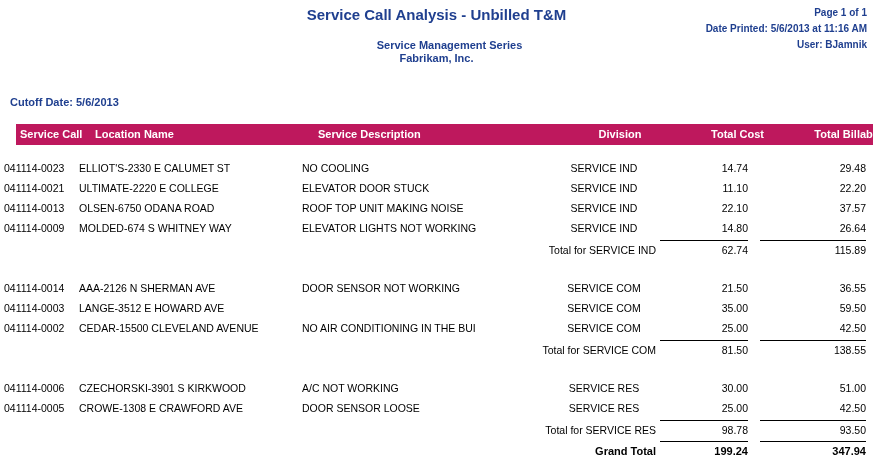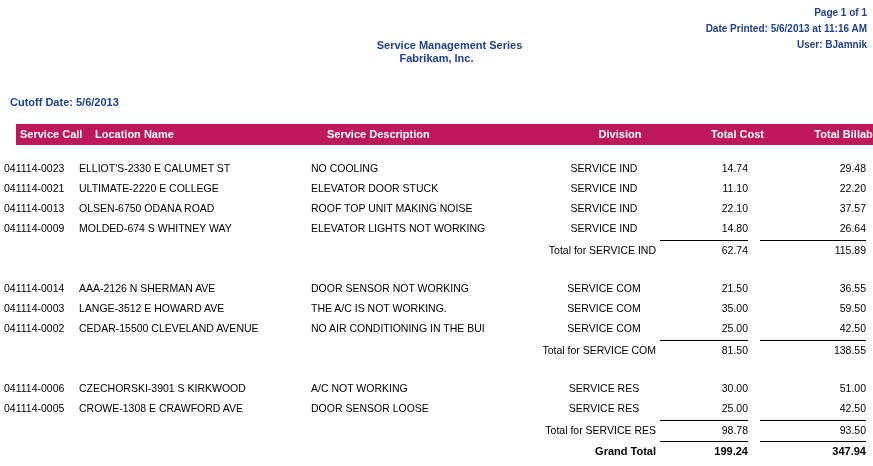--- a/index.html
+++ b/index.html
@@ -92,21 +92,21 @@
   }
   .colhdr span {
     position: absolute;
     top: 4px;
     white-space: nowrap;
   }
 
   
   .c-call   { left: 4px; }
   .c-loc    { left: 79px; }
-  .c-desc   { left: 311px; text-align: center; }
+  .c-desc   { left: 302px; text-align: center; }
   .c-div    { left: 556px; width: 96px; text-align: center; }
   .c-cost   { left: 660px; width: 88px; text-align: right; }
   .c-bill   { left: 760px; width: 106px; text-align: right; }
 
   
   .body {
     position: absolute;
     top: 145px;
     left: 0;
     width: 873px;
@@ -172,20 +172,21 @@
     font-weight: bold;
   }
   .grand .t-label { font-weight: bold; }
 </style>
 </head>
 <body>
 
 <div class="report">
 
   <div class="hdr">
+    <div class="report-title">Service Call Analysis - Unbilled T&amp;M</div>
     <div class="series-line">Service Management Series</div>
     <div class="company-line">Fabrikam, Inc.</div>
     <div class="hdr-right">
       <div>Page 1 of 1</div>
       <div>Date Printed: 5/6/2013 at 11:16 AM</div>
       <div>User: BJamnik</div>
     </div>
   </div>
 
   <div class="cutoff">Cutoff Date: 5/6/2013</div>
@@ -249,21 +250,20 @@
       <span class="c-call">041114-0014</span>
       <span class="c-loc">AAA-2126 N SHERMAN AVE</span>
       <span class="c-desc">DOOR SENSOR NOT WORKING</span>
       <span class="c-div">SERVICE COM</span>
       <span class="c-cost">21.50</span>
       <span class="c-bill">36.55</span>
     </div>
     <div class="row">
       <span class="c-call">041114-0003</span>
       <span class="c-loc">LANGE-3512 E HOWARD AVE</span>
-      <span class="c-desc">THE A/C IS NOT WORKING.</span>
       <span class="c-div">SERVICE COM</span>
       <span class="c-cost">35.00</span>
       <span class="c-bill">59.50</span>
     </div>
     <div class="row">
       <span class="c-call">041114-0002</span>
       <span class="c-loc">CEDAR-15500 CLEVELAND AVENUE</span>
       <span class="c-desc">NO AIR CONDITIONING IN THE BUI</span>
       <span class="c-div">SERVICE COM</span>
       <span class="c-cost">25.00</span>

